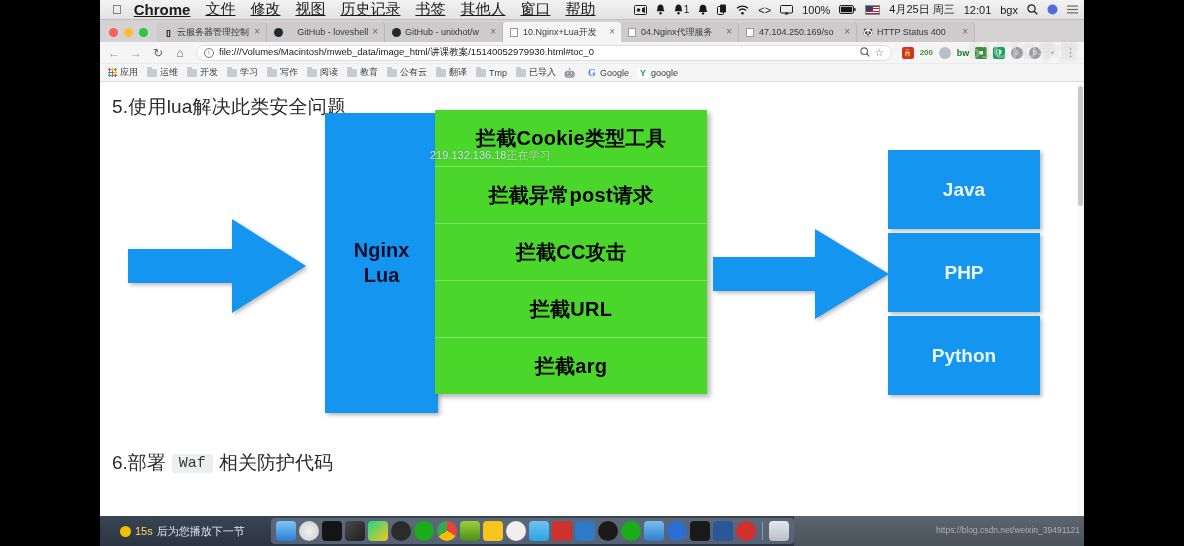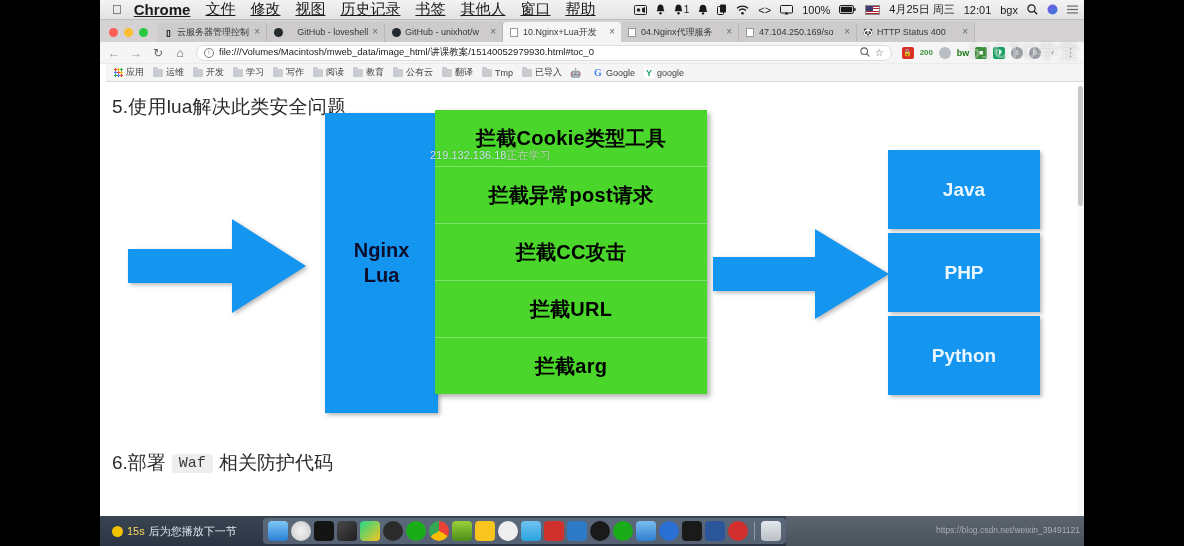--- a/index.html
+++ b/index.html
@@ -88,21 +88,21 @@
   .ext.bw{background:transparent;color:#1a7a1a;font-weight:bold;font-size:9px;}
   .ext.puz{background:#3a8f3a;}
   .ext.shield{background:#1aa463;}
   .ext.dl{background:#9aa0a6;border-radius:50%;}
   .ext.rot{background:#9aa0a6;border-radius:50%;}
   .ext.wifi{background:transparent;color:#9aa0a6;}
   .kebab{font-size:11px;color:#5f6368;line-height:1;letter-spacing:0;}
 
   
   .bmbar{
-    position:absolute;left:6px;top:64px;width:984px;height:18px;
+    position:absolute;left:0;top:64px;width:984px;height:18px;
     background:#f6f5f5;display:flex;align-items:center;gap:0;
     padding:0 8px;box-sizing:border-box;border-bottom:1px solid #dadada;
   }
   .bm{display:flex;align-items:center;gap:3px;margin-right:9px;font-size:9px;color:#3c4043;white-space:nowrap;}
   .folder{width:10px;height:8px;background:#c8cbcf;border-radius:1px;position:relative;flex:0 0 10px;}
   .folder:before{content:"";position:absolute;left:0;top:-2px;width:5px;height:2px;background:#c8cbcf;border-radius:1px 1px 0 0;}
   .apps-grid{width:9px;height:9px;flex:0 0 9px;
      background:
        radial-gradient(circle at 1.5px 1.5px,#ea4335 1.2px,transparent 1.3px),
        radial-gradient(circle at 4.5px 1.5px,#fbbc04 1.2px,transparent 1.3px),
@@ -186,21 +186,21 @@
   .pagescroll{position:absolute;right:0;top:82px;width:7px;height:434px;background:#fafafa;}
   .pagescroll .thumb{position:absolute;top:4px;left:1px;width:5px;height:120px;background:#c9c9c9;border-radius:3px;}
 
   
   .bottombar{
     position:absolute;left:0;top:516px;width:984px;height:30px;
     background:linear-gradient(#3a4553,#2b3442);
     display:flex;align-items:center;overflow:hidden;
   }
   .nextup{
-    display:flex;align-items:center;gap:4px;padding-left:12px;
+    display:flex;align-items:center;gap:4px;padding-left:20px;
     color:#dbe6f2;font-size:11px;white-space:nowrap;
   }
   .nextup .bulb{width:11px;height:11px;border-radius:50%;background:#f2c200;flex:0 0 11px;}
   .nextup .secs{color:#ffd75e;}
   .dock{
     display:flex;align-items:center;gap:3px;padding:0 5px;height:26px;
     background:rgba(120,135,155,.55);border-radius:4px;margin-left:26px;
   }
   .dicon{width:20px;height:20px;border-radius:4px;flex:0 0 20px;position:relative;}
   .dsep{width:1px;height:18px;background:rgba(255,255,255,.35);margin:0 3px;}

